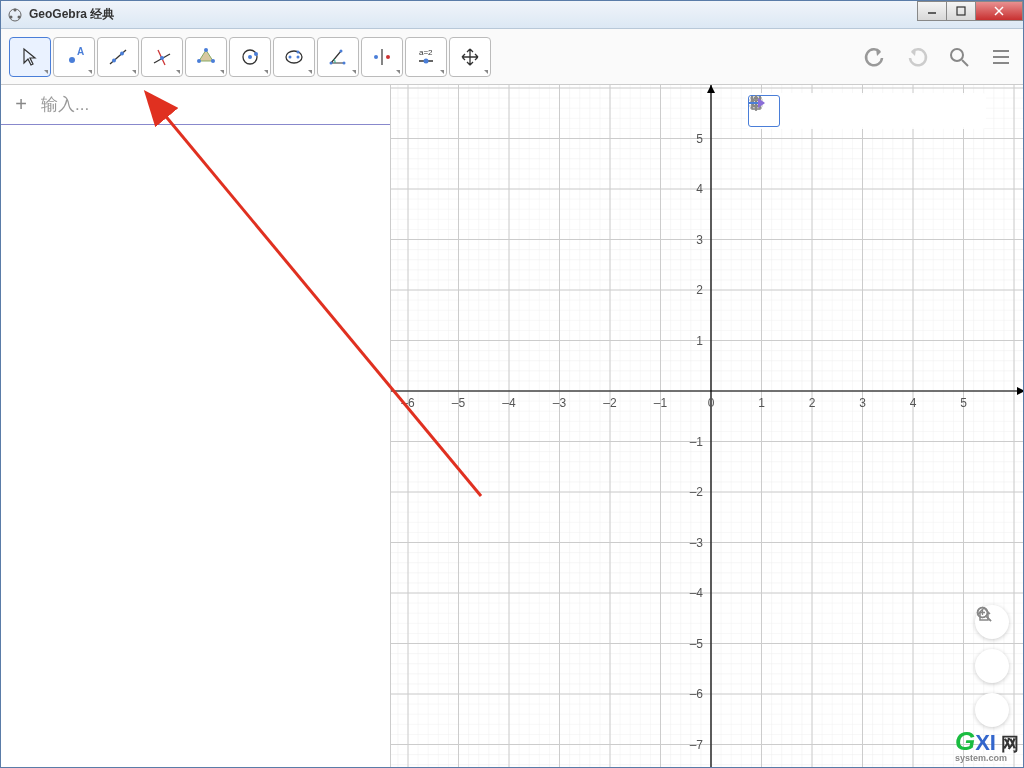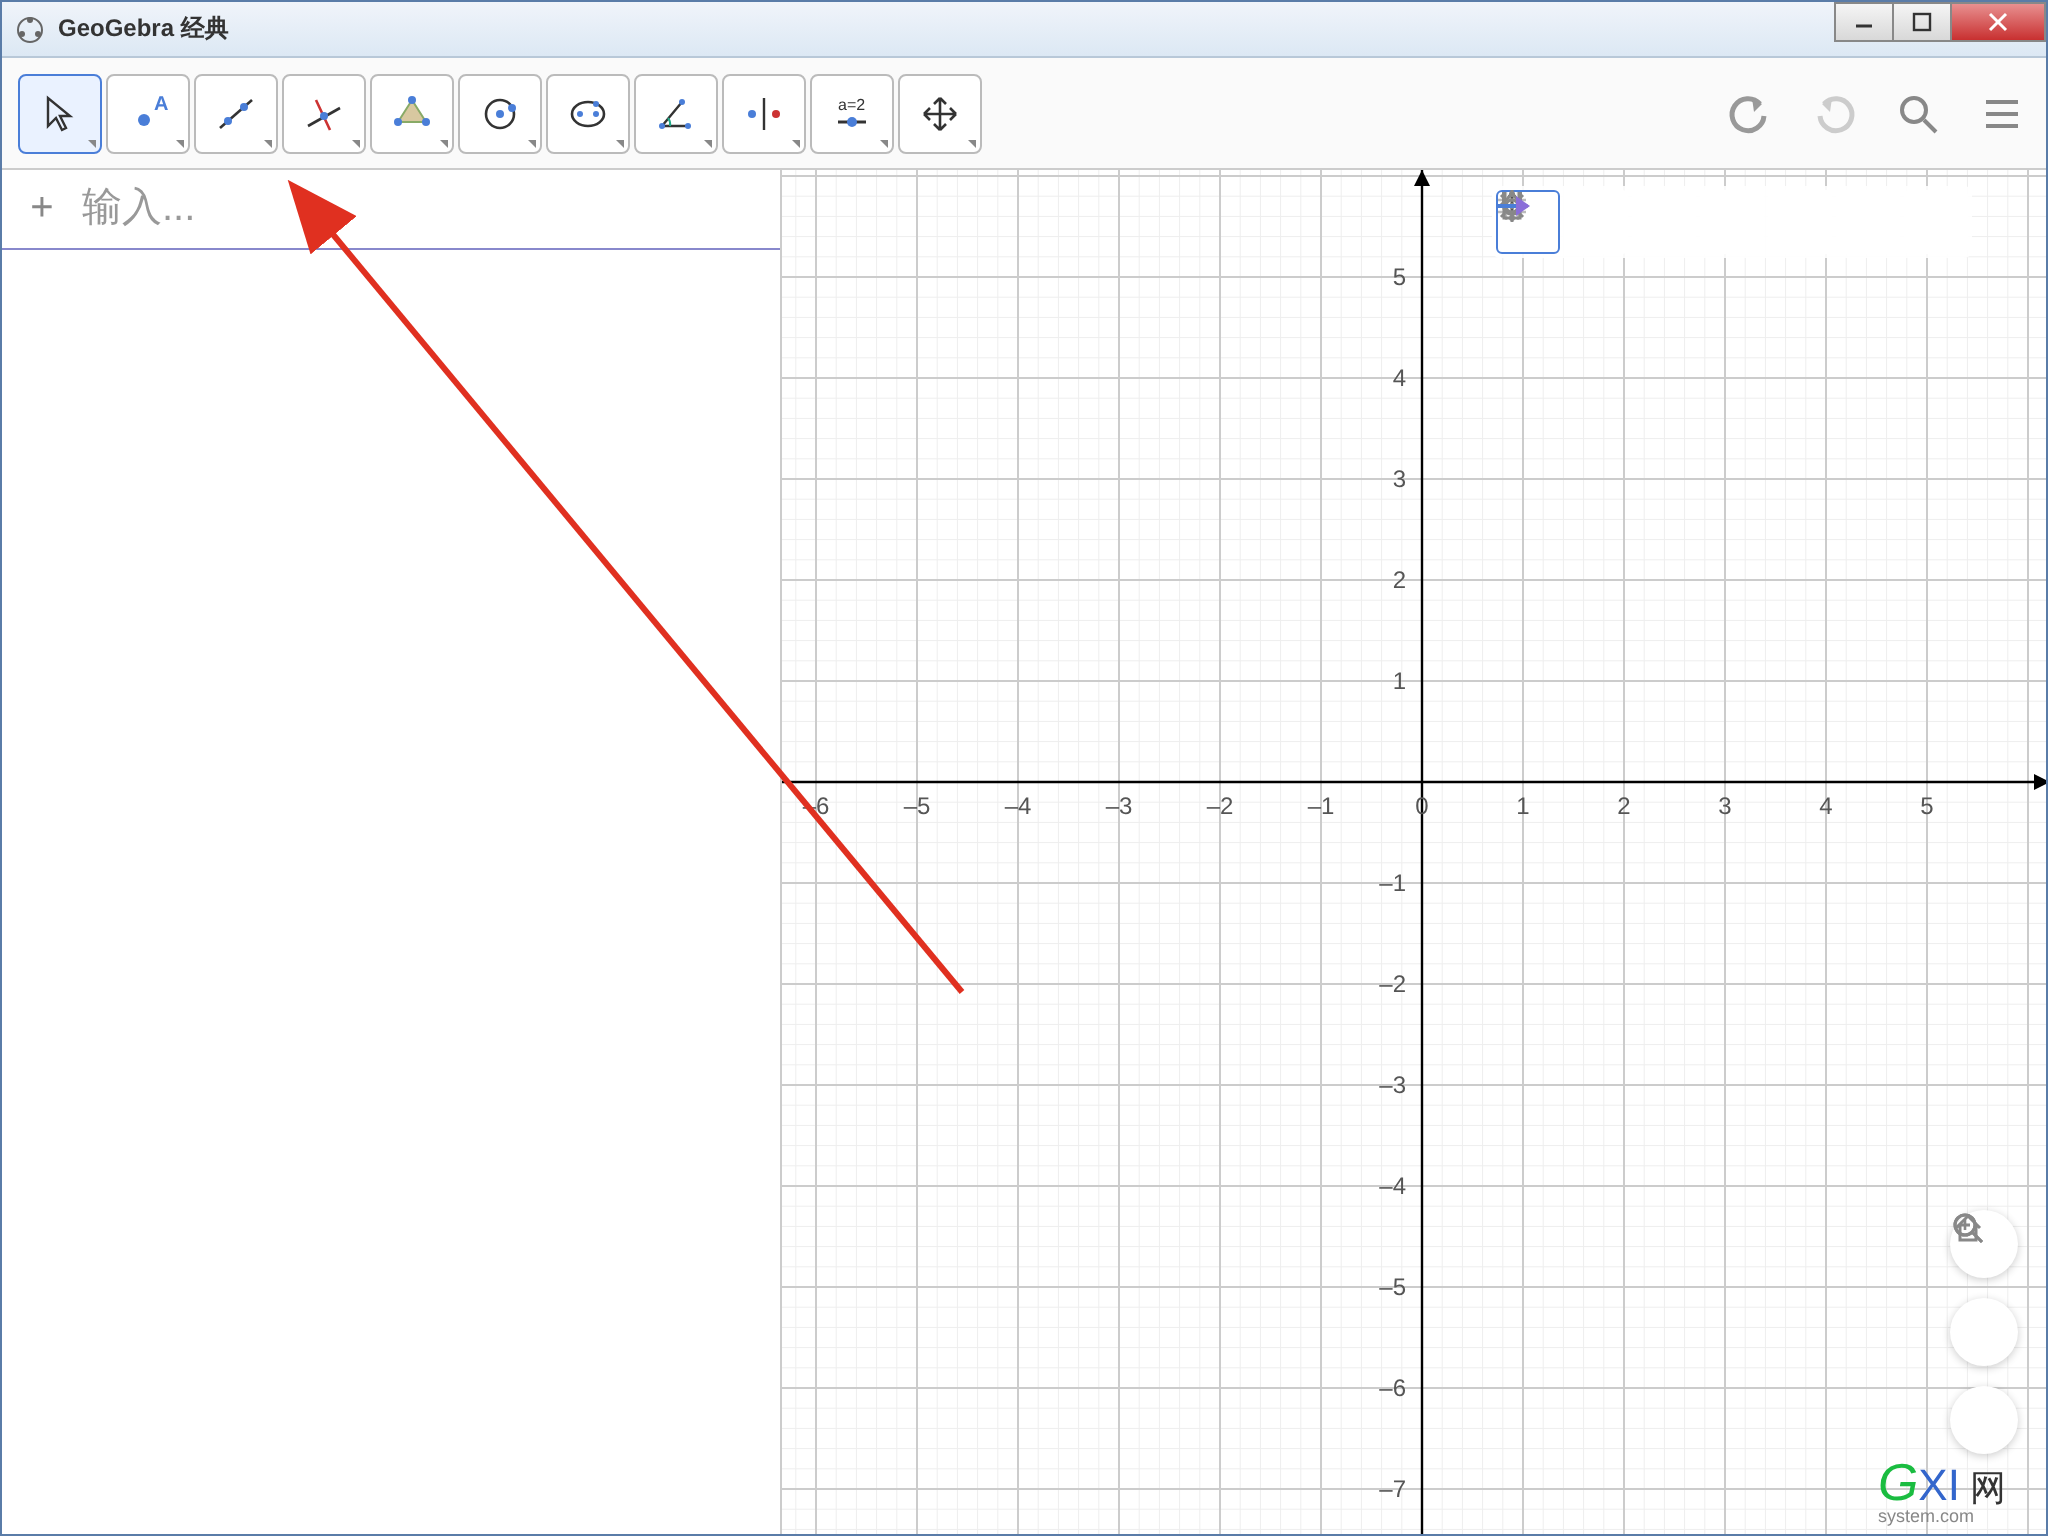--- a/index.html
+++ b/index.html
@@ -16,30 +16,30 @@
 .tool-group { display: flex; gap: 2px; }
 .tool-btn { width: 42px; height: 40px; border: 1px solid #bbb; border-radius: 4px; background: #fff; display: flex; align-items: center; justify-content: center; cursor: pointer; position: relative; }
 .tool-btn.selected { border-color: #4a7ed8; background: #eaf2ff; }
 .tool-btn::after { content:''; position:absolute; right:2px; bottom:2px; border-left:4px solid transparent; border-top:4px solid #888; }
 .toolbar-right { margin-left: auto; display: flex; align-items: center; gap: 14px; }
 .toolbar-right .tbtn { width: 28px; height: 28px; display: flex; align-items: center; justify-content: center; cursor: pointer; }
 .content { display: flex; height: calc(100% - 84px); }
 .sidebar { width: 390px; border-right: 1px solid #ccc; background: #fff; display: flex; flex-direction: column; }
 .input-row { display: flex; align-items: center; border-bottom: 1px solid #8888cc; height: 40px; padding: 0 8px; }
 .input-row .plus { width: 24px; font-size: 20px; color: #888; text-align: center; cursor: pointer; }
-.input-row input { border: none; outline: none; font-size: 20px; color: #333; flex: 1; padding: 4px 8px; background: transparent; }
+.input-row input { border: none; outline: none; font-size: 17px; color: #333; flex: 1; padding: 4px 8px; background: transparent; }
 .input-row input::placeholder { color: #999; }
 .graph { flex: 1; position: relative; background: #fff; overflow: hidden; }
 .graph svg { position: absolute; top: 0; left: 0; }
 .view-toolbar { position: absolute; top: 8px; left: 355px; display: flex; gap: 2px; background: rgba(255,255,255,0.9); padding: 2px; border-radius: 4px; }
 .view-btn { width: 32px; height: 32px; border: 1px solid transparent; border-radius: 3px; display: flex; align-items: center; justify-content: center; cursor: pointer; background: #fff; }
 .view-btn.active { border-color: #4a7ed8; }
 .floating-btns { position: absolute; right: 14px; bottom: 40px; display: flex; flex-direction: column; gap: 10px; }
 .float-btn { width: 34px; height: 34px; border-radius: 50%; background: #fff; box-shadow: 0 1px 4px rgba(0,0,0,0.2); display: flex; align-items: center; justify-content: center; cursor: pointer; }
-.watermark { position: absolute; right: 20px; bottom: 4px; font-family: Arial; font-weight: normal; font-size: 18px; pointer-events: none; }
+.watermark { position: absolute; right: 4px; bottom: 4px; font-family: Arial; font-weight: bold; font-size: 18px; pointer-events: none; }
 .watermark .g { color: #1abc40; font-size: 26px; font-style: italic; }
 .watermark .x { color: #3366cc; font-size: 22px; }
 .watermark .i { color: #3366cc; font-size: 22px; }
 .watermark .net { color: #333; }
 .watermark .sub { font-size: 9px; color: #888; display:block; text-align:left; margin-top:-4px;}
 .annotation-arrow { position: absolute; top: 0; left: 0; pointer-events: none; z-index: 50; }
 </style>
 </head>
 <body>
 

